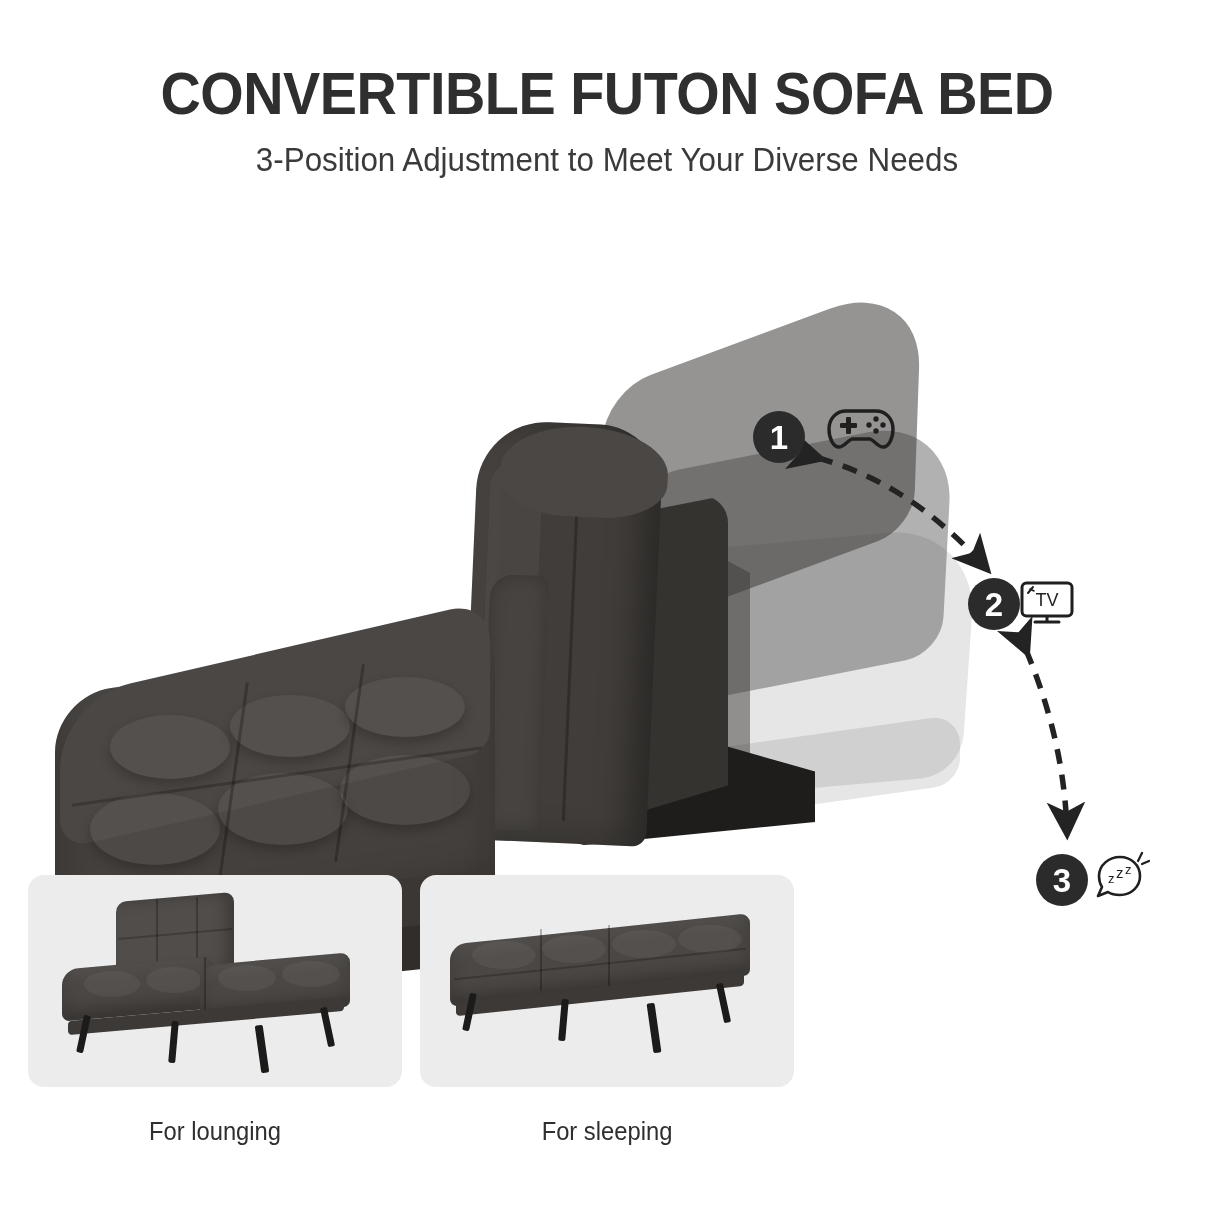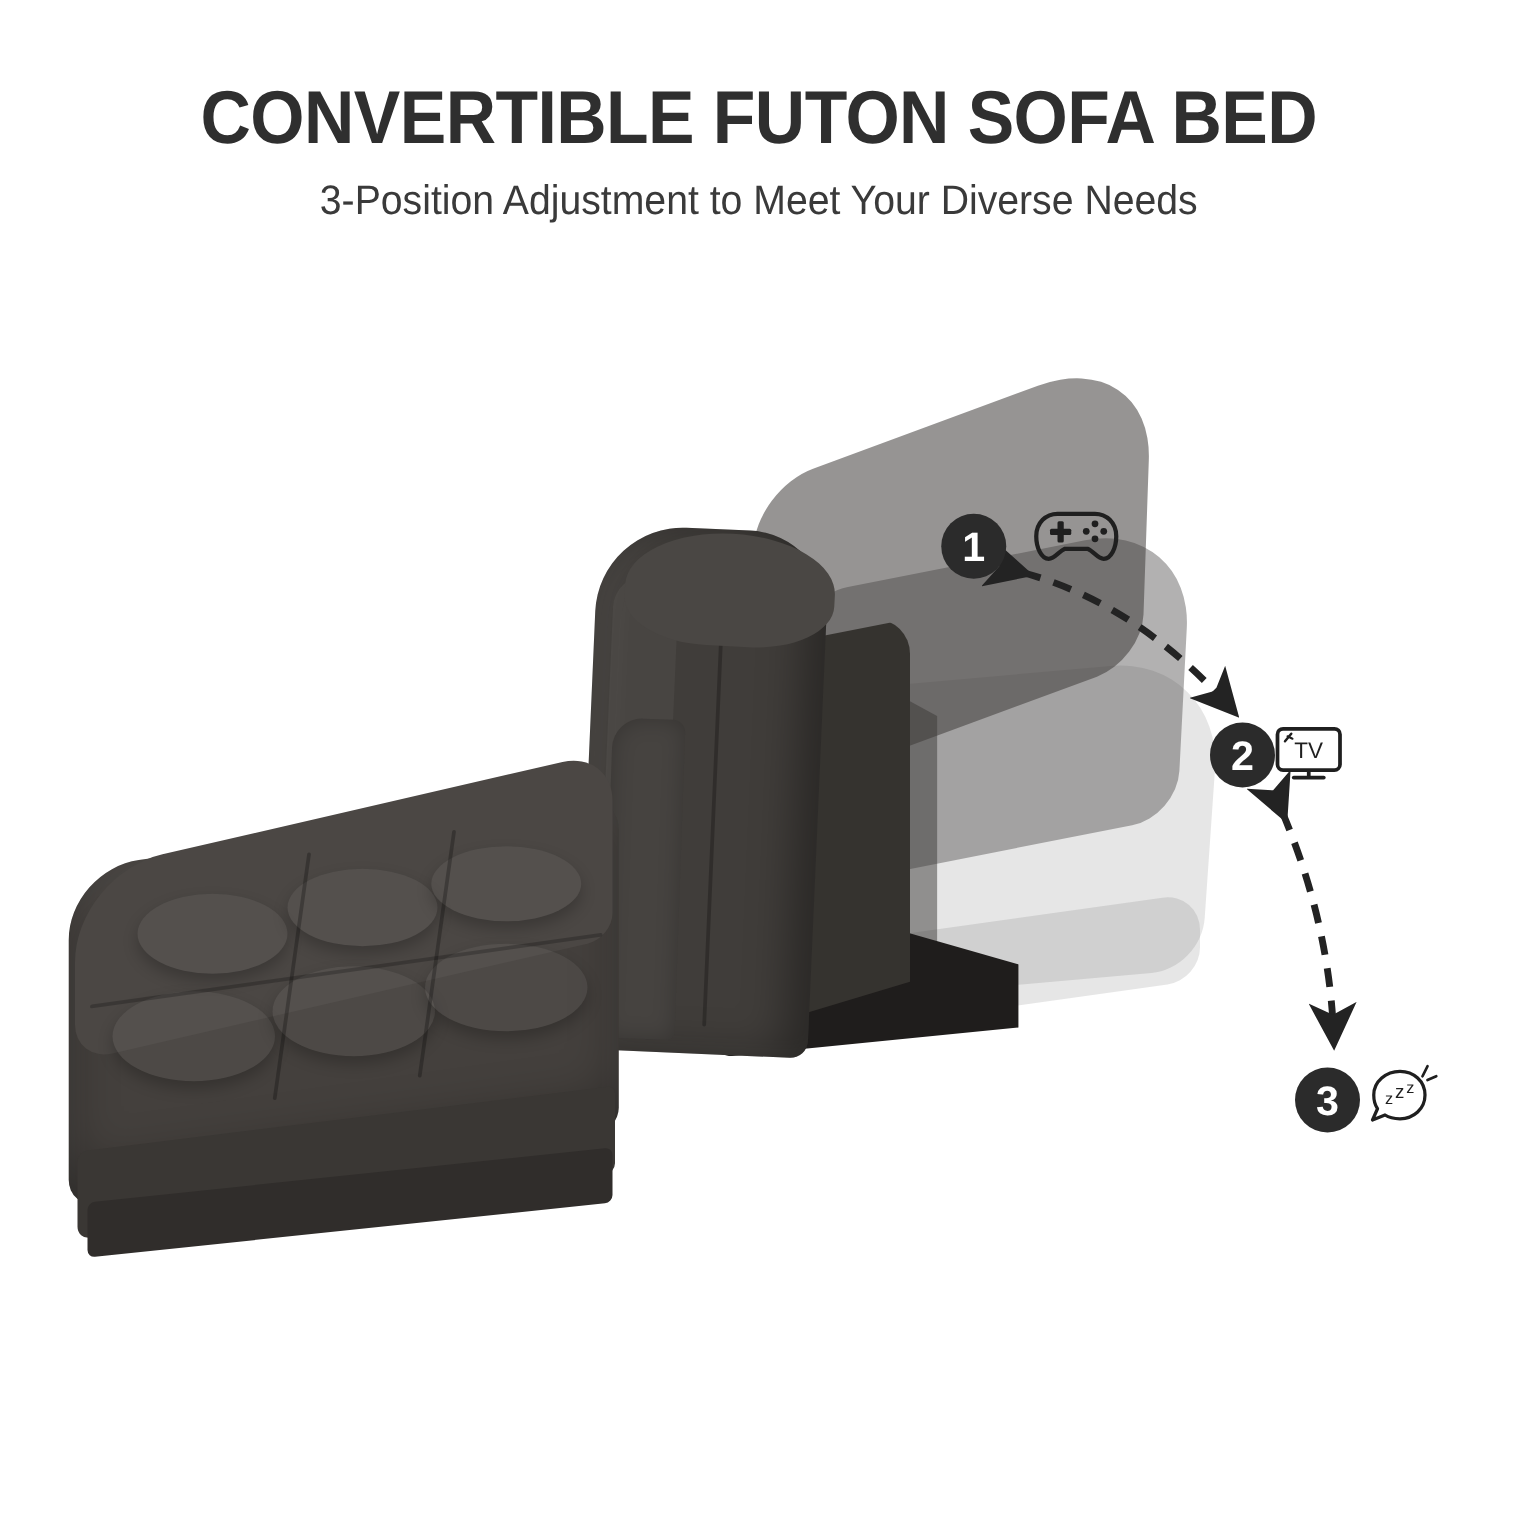--- a/index.html
+++ b/index.html
@@ -383,14 +383,59 @@
       <text x="35" y="27" font-family="Liberation Sans, sans-serif" font-size="13" fill="#1f1f1f">z</text>
       <path d="M48 14 L52 6" stroke="#1f1f1f" stroke-width="2.2" stroke-linecap="round"></path>
       <path d="M52 17 L59 14" stroke="#1f1f1f" stroke-width="2.2" stroke-linecap="round"></path>
     </svg>
   </div>
 </div>
 
 <div class="cards">
 
 
-
+  <div class="card-col">
+    <div class="card">
+
+      <div class="mini mini-back" style="left:88px; top:22px; width:118px; height:74px; transform:skewY(-5deg);"></div>
+      <div class="mini-seam-v" style="left:128px; top:24px; height:72px; transform:skewY(-5deg);"></div>
+      <div class="mini-seam-v" style="left:168px; top:22px; height:72px; transform:skewY(-5deg);"></div>
+      <div class="mini-seam-h" style="left:90px; top:58px; width:114px; transform:skewY(-5deg);"></div>
+
+      <div class="mini mini-seat" style="left:34px; top:88px; width:150px; height:52px; transform:skewY(-5deg);"></div>
+      <div class="mini-tuft" style="left:56px;  top:96px; width:56px; height:26px;"></div>
+      <div class="mini-tuft" style="left:118px; top:92px; width:56px; height:26px;"></div>
+
+      <div class="mini mini-seat" style="left:172px; top:84px; width:150px; height:54px; transform:skewY(-5deg);"></div>
+      <div class="mini-tuft" style="left:190px; top:90px; width:58px; height:26px;"></div>
+      <div class="mini-tuft" style="left:254px; top:86px; width:58px; height:26px;"></div>
+      <div class="mini-seam-v" style="left:176px; top:82px; height:56px; transform:skewY(-5deg);"></div>
+      <div class="mini mini-skirt" style="left:40px; top:134px; width:276px; height:14px; transform:skewY(-5deg);"></div>
+
+      <div class="mini mini-leg" style="left:52px; top:140px; width:7px; height:38px; transform:rotate(12deg);"></div>
+      <div class="mini mini-leg" style="left:142px; top:146px; width:7px; height:42px; transform:rotate(5deg);"></div>
+      <div class="mini mini-leg" style="left:230px; top:150px; width:8px; height:48px; transform:rotate(-8deg);"></div>
+      <div class="mini mini-leg" style="left:296px; top:132px; width:7px; height:40px; transform:rotate(-12deg);"></div>
+    </div>
+    <div class="card-caption">For lounging</div>
+  </div>
+
+  <div class="card-col">
+    <div class="card">
+
+      <div class="mini mini-seat" style="left:30px; top:54px; width:300px; height:62px; transform:skewY(-6deg);"></div>
+      <div class="mini-tuft" style="left:52px;  top:66px; width:64px; height:28px;"></div>
+      <div class="mini-tuft" style="left:122px; top:60px; width:64px; height:28px;"></div>
+      <div class="mini-tuft" style="left:192px; top:55px; width:64px; height:28px;"></div>
+      <div class="mini-tuft" style="left:258px; top:50px; width:64px; height:28px;"></div>
+      <div class="mini-seam-v" style="left:120px; top:54px; height:62px; transform:skewY(-6deg);"></div>
+      <div class="mini-seam-v" style="left:188px; top:50px; height:62px; transform:skewY(-6deg);"></div>
+      <div class="mini-seam-h" style="left:34px; top:88px; width:292px; transform:skewY(-6deg);"></div>
+      <div class="mini mini-skirt" style="left:36px; top:112px; width:288px; height:14px; transform:skewY(-6deg);"></div>
+
+      <div class="mini mini-leg" style="left:46px; top:118px; width:7px; height:38px; transform:rotate(12deg);"></div>
+      <div class="mini mini-leg" style="left:140px; top:124px; width:7px; height:42px; transform:rotate(5deg);"></div>
+      <div class="mini mini-leg" style="left:230px; top:128px; width:8px; height:50px; transform:rotate(-8deg);"></div>
+      <div class="mini mini-leg" style="left:300px; top:108px; width:7px; height:40px; transform:rotate(-12deg);"></div>
+    </div>
+    <div class="card-caption">For sleeping</div>
+  </div>
 </div>
 
 </body></html>

